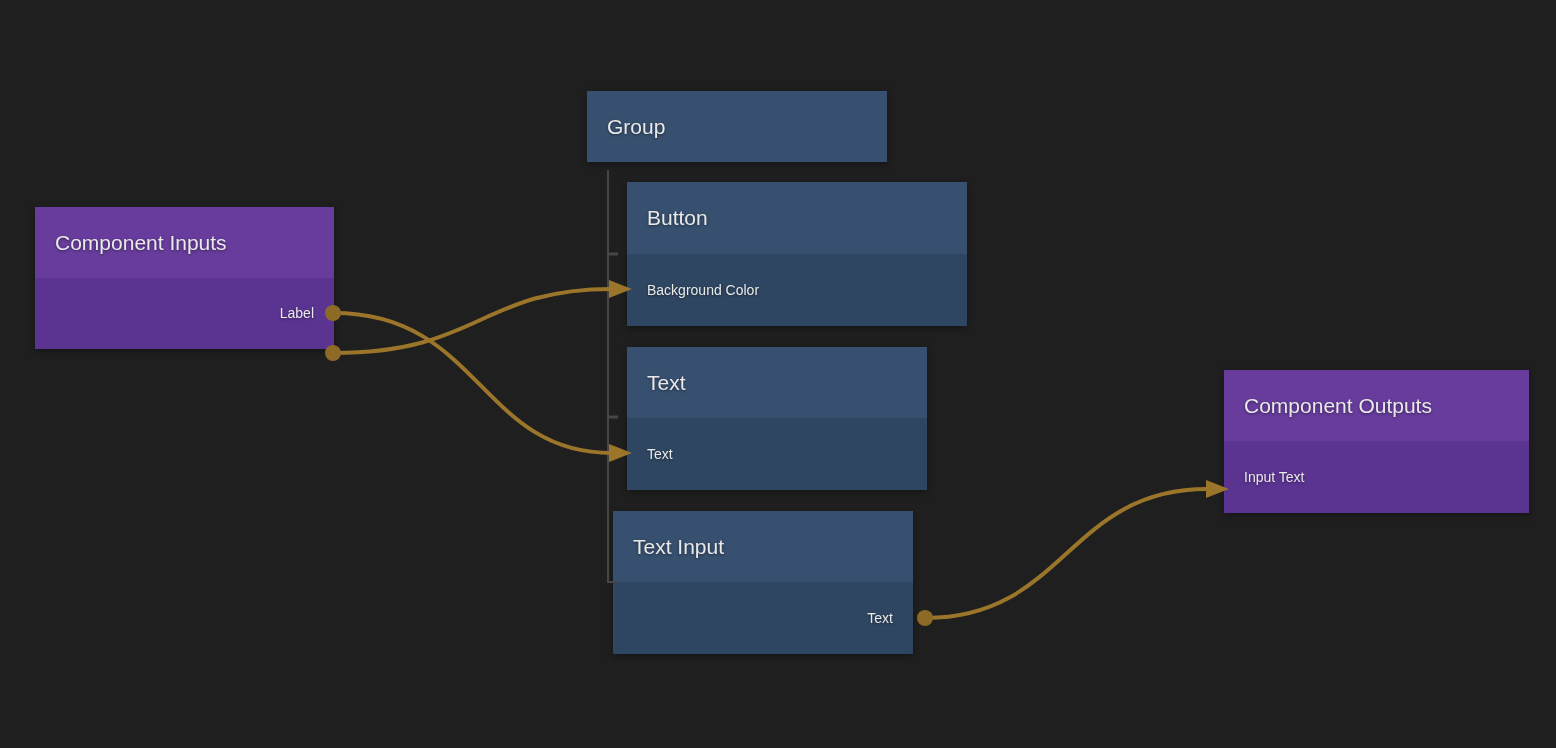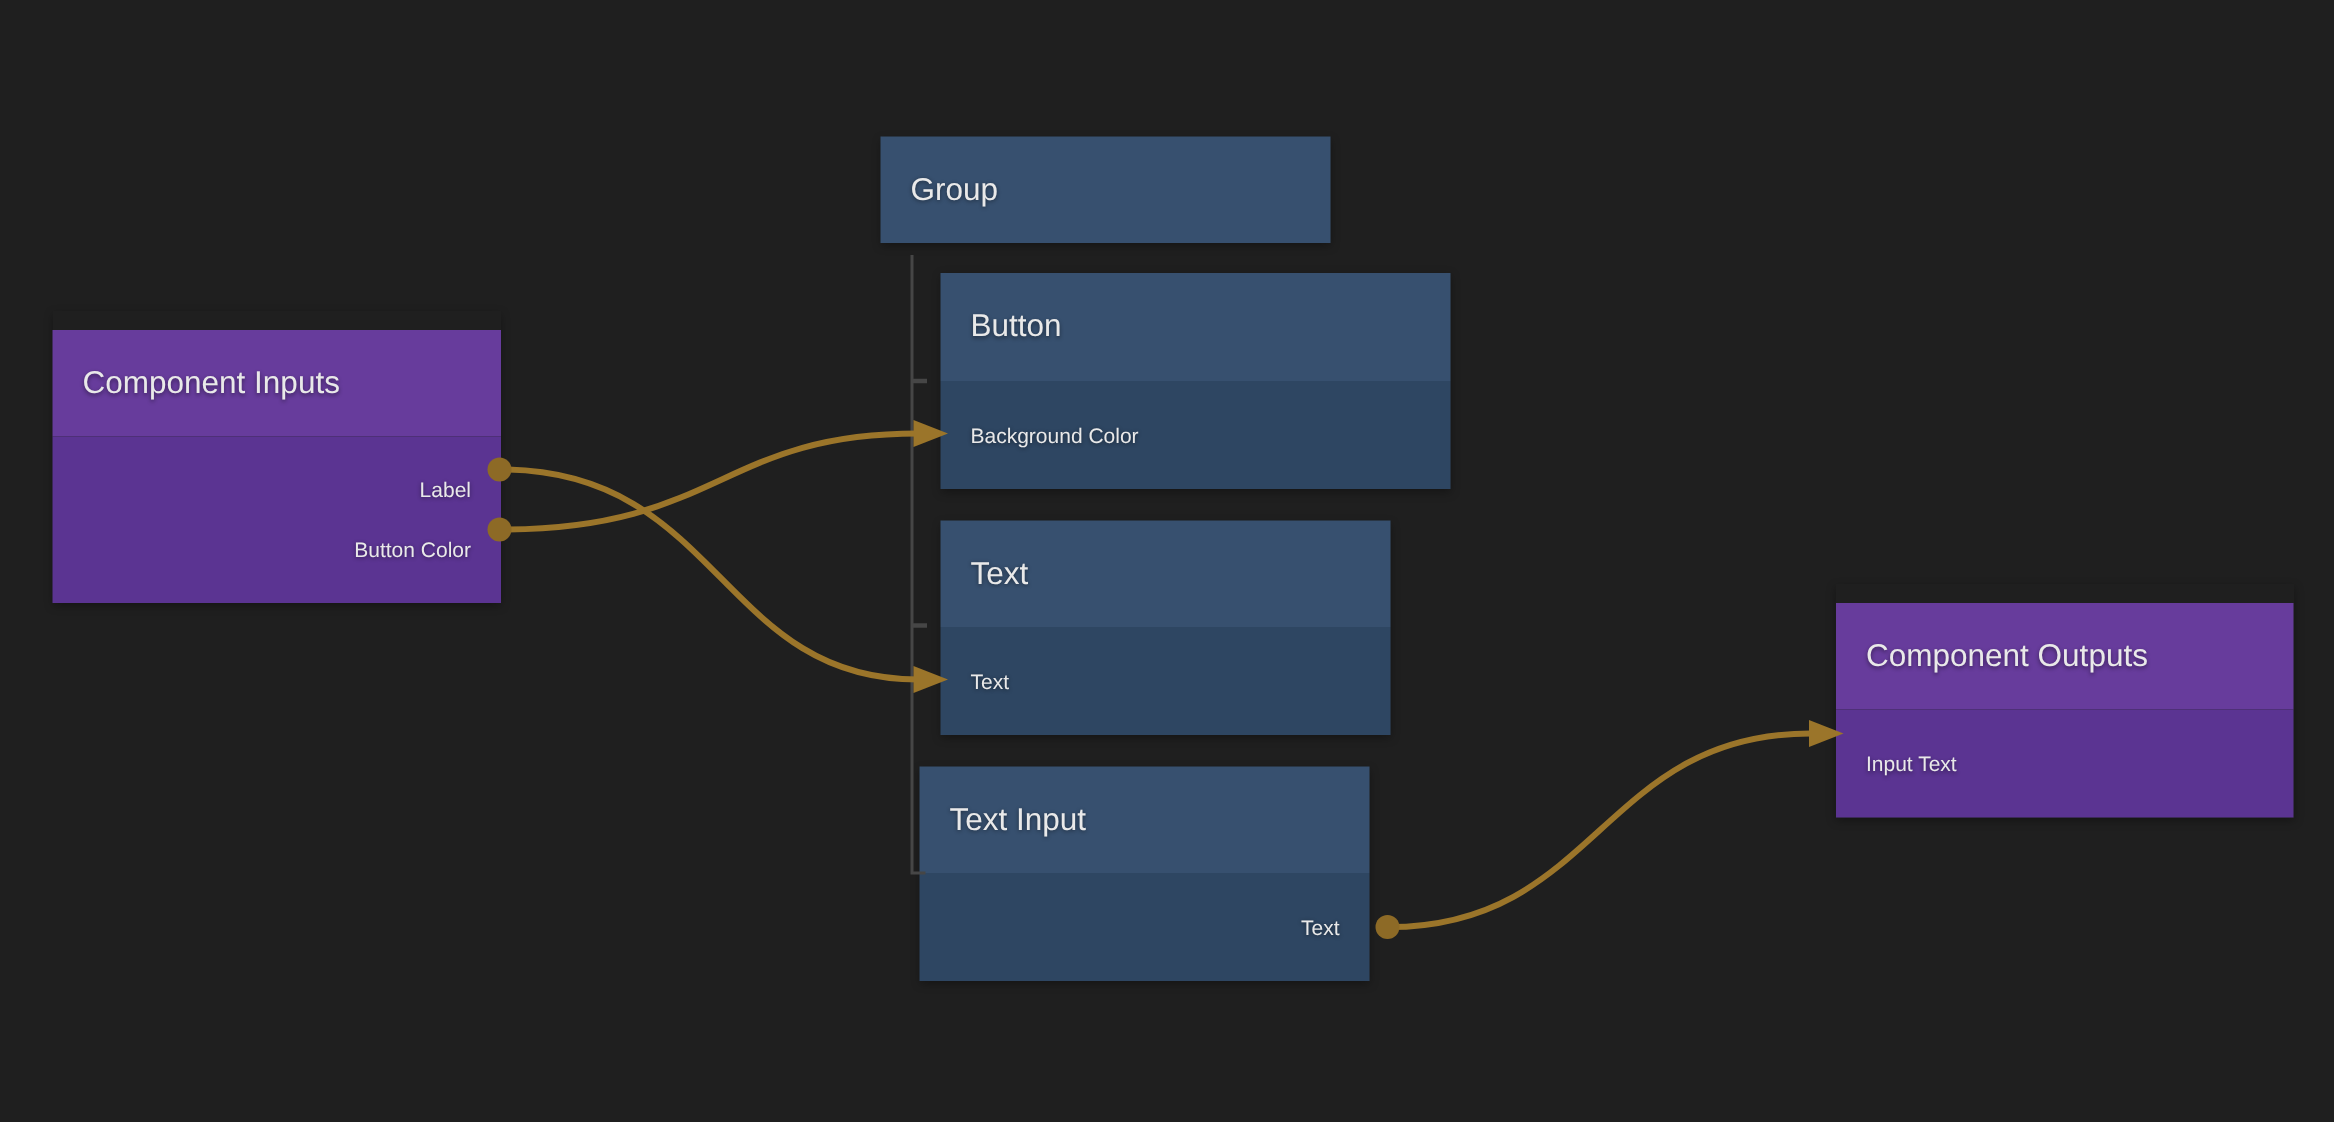--- a/index.html
+++ b/index.html
@@ -22,21 +22,21 @@
   }
   .node-header {
     display: flex;
     align-items: center;
     padding: 0 20px;
     height: 71px;
     font-size: 21px;
     text-shadow: 0 1px 3px rgba(0,0,0,0.45);
     white-space: nowrap;
   }
-  .purple .node-header { background: #673c9c; margin-top: 13px; }
+  .purple .node-header { background: #673c9c; }
   .purple .node-body   { background: #5b3492; }
   .blue   .node-header { background: #37506f; }
   .blue   .node-body   { background: #2e4662; }
   .node-body { width: 100%; }
   .port-row {
     display: flex;
     align-items: center;
     font-size: 14px;
     text-shadow: 0 1px 3px rgba(0,0,0,0.45);
     white-space: nowrap;
@@ -59,23 +59,20 @@
 
 <div class="canvas">
 
   <div class="node purple" style="left:35px; top:207px; width:299px;">
     <div class="node-header">
       <span>Component Inputs</span>
     </div>
     <div class="node-body io-body">
       <div class="port-row out">
         <span>Label</span>
-      </div>
-      <div class="port-row out">
-        <span>Button Color</span>
       </div>
     </div>
   </div>
 
   <div class="node blue" style="left:587px; top:91px; width:300px;">
     <div class="node-header">
       <span>Group</span>
     </div>
   </div>
 
@@ -105,21 +102,21 @@
     <div class="node-header">
       <span>Text Input</span>
     </div>
     <div class="node-body">
       <div class="port-row out single-row">
         <span>Text</span>
       </div>
     </div>
   </div>
 
-  <div class="node purple" style="left:1224px; top:389px; width:305px;">
+  <div class="node purple" style="left:1224px; top:370px; width:305px;">
     <div class="node-header">
       <span>Component Outputs</span>
     </div>
     <div class="node-body">
       <div class="port-row in single-row">
         <span>Input Text</span>
       </div>
     </div>
   </div>
 

